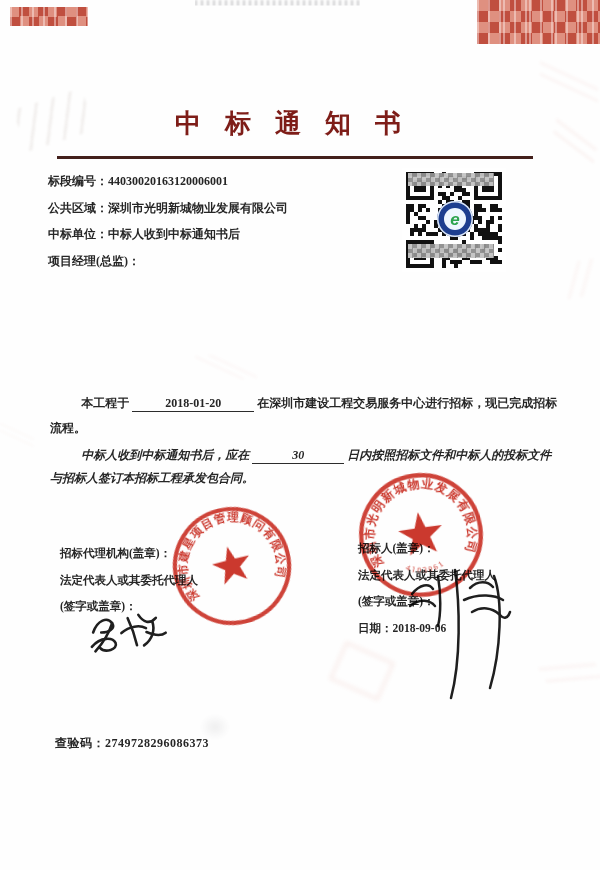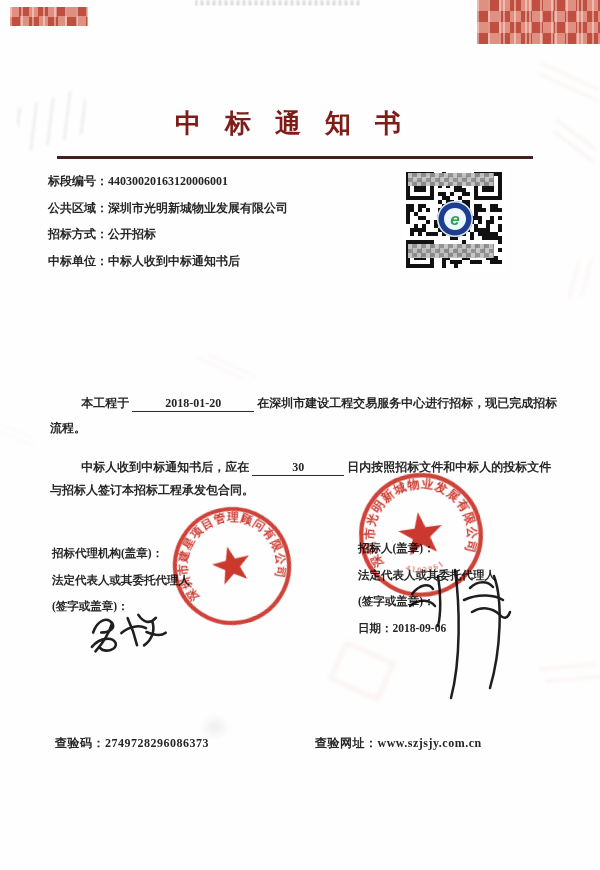--- a/index.html
+++ b/index.html
@@ -20,31 +20,31 @@
     background:#43201c;
   }
   
   .fields{position:absolute;left:48px;top:174px;width:314px;}
   .field{font-size:12px;font-weight:bold;line-height:15.5px;margin-bottom:11px;}
   .field .lbl,.field .val{display:inline;text-align:right;}
   
   .para{position:absolute;left:50px;width:510px;margin:0;
     font-size:12px;font-weight:bold;line-height:25px;text-indent:2.6em;}
   .para1{top:391px;}
-  .para2{top:456px;line-height:23px;}
+  .para2{top:444px;line-height:23px;font-style:italic;}
   .fill-line{
     display:inline-block;border-bottom:1.5px solid #2c2c2c;
     text-align:center;text-indent:0;line-height:14px;height:15px;
     font-weight:bold;vertical-align:baseline;
   }
   .fill-date{width:122px;}
   .fill-days{width:92px;}
   
   .sign-col{position:absolute;font-size:11.5px;font-weight:bold;line-height:26.5px;}
-  .sign-left{left:52px;top:540px;width:220px;}
+  .sign-left{left:60px;top:540px;width:220px;}
   .sign-right{left:358px;top:535px;width:220px;}
   
   .footer-item{position:absolute;top:735px;font-size:12px;font-weight:bold;letter-spacing:.5px;}
   .footer-code{left:55px;}
   .footer-url{left:315px;}
   
   .qr{position:absolute;left:402px;top:168px;width:104px;height:104px;background:#fff;}
   .qr svg{position:absolute;left:0;top:0;}
   .qr-bar{position:absolute;left:6px;width:86px;
     background:repeating-conic-gradient(var(--mosaic-gray-a,#8f8f8f) 0% 25%,var(--mosaic-gray-b,#c2c2c2) 0% 50%);
@@ -115,22 +115,22 @@
 
   <div class="mosaic-red redact-tl"></div>
   <div class="mosaic-red redact-tr"></div>
 
   <h1 class="doc-title">中标通知书</h1>
   <div class="title-rule"></div>
 
   <div class="fields">
     <div class="field"><span class="lbl">标段编号：</span><span class="val">44030020163120006001</span></div>
     <div class="field"><span class="lbl">公共区域：</span><span class="val">深圳市光明新城物业发展有限公司</span></div>
-    <div class="field"><span class="lbl">招标方式：</span><span class="val">公开招标</span></div>
     <div class="field"><span class="lbl">中标单位：</span><span class="val">中标人收到中标通知书后</span></div>
+    <div class="field"><span class="lbl">项目经理(总监)：</span><span class="val"></span></div>
   </div>
 
   <div class="qr">
     <svg id="qr-svg" width="104" height="104" viewBox="0 0 104 104">
         <rect x="0" y="0" width="104" height="104" fill="#ffffff"></rect>
         <rect x="40" y="4" width="4" height="4" fill="#111"></rect>
         <rect x="36" y="8" width="4" height="4" fill="#111"></rect>
         <rect x="44" y="8" width="4" height="4" fill="#111"></rect>
         <rect x="48" y="8" width="4" height="4" fill="#111"></rect>
         <rect x="56" y="8" width="4" height="4" fill="#111"></rect>
@@ -368,15 +368,14 @@
       <path d="M57,10 C62,45 63,100 53,138"></path>
       <path d="M72,28 C80,20 90,21 95,27"></path>
       <path d="M66,40 C81,33 97,35 105,40"></path>
       <path d="M74,52 C84,46 94,48 101,54"></path>
       <path d="M96,16 C105,40 103,90 92,128"></path>
       <path d="M101,54 C106,60 110,58 112,52"></path>
     </g>
   </svg>
 
   <div class="footer-item footer-code"><span>查验码：</span><span>2749728296086373</span></div>
-  <div class="footer-item footer-url"><span>查验网址：</span><span>www.szjsjy.com.cn</span></div>
 
 </div>
 
 </body></html>

